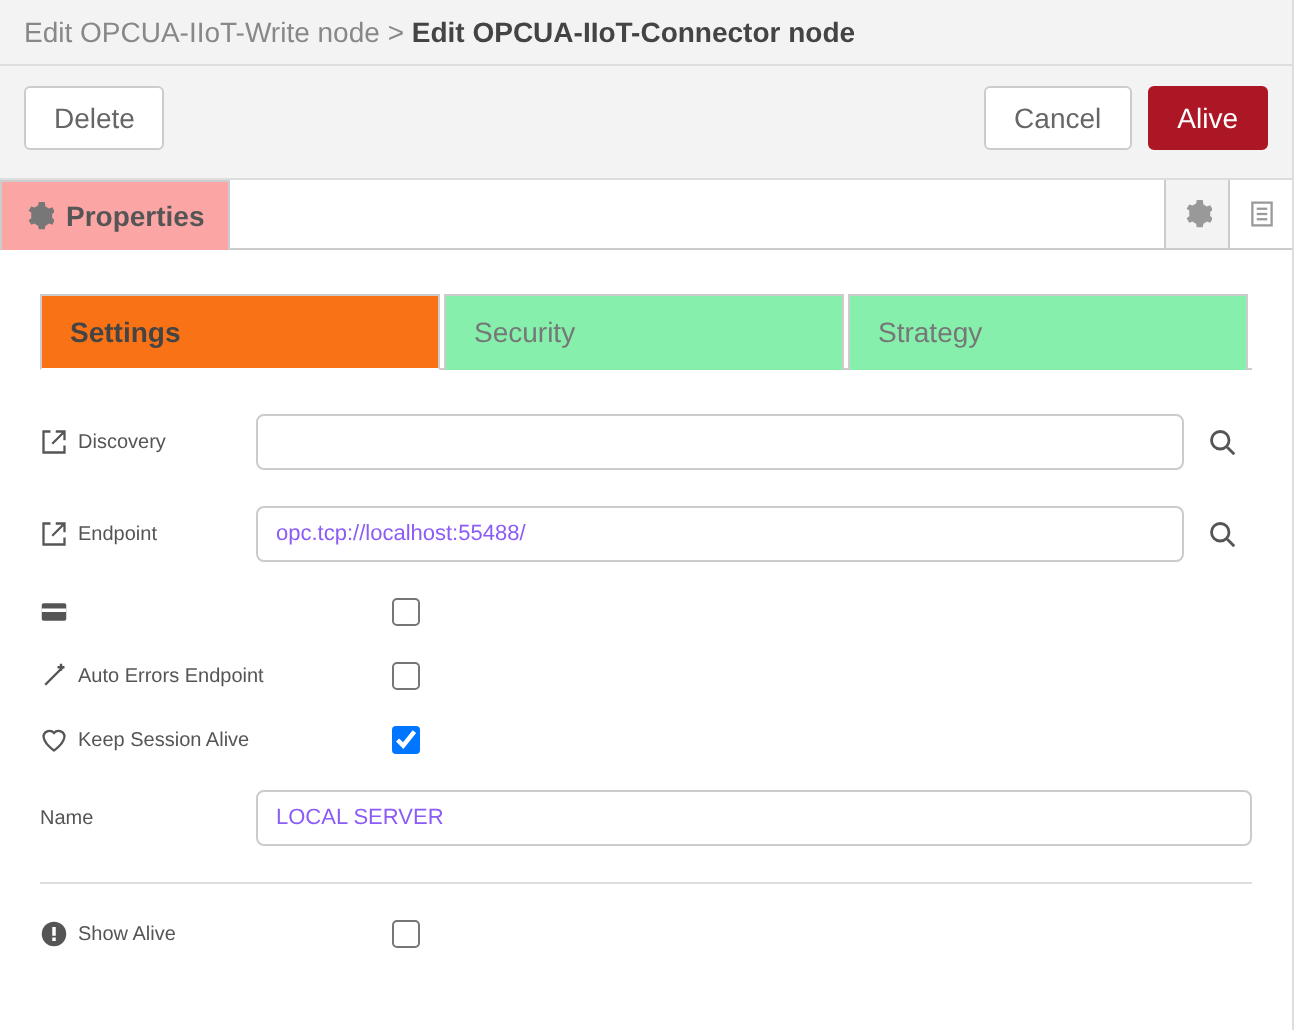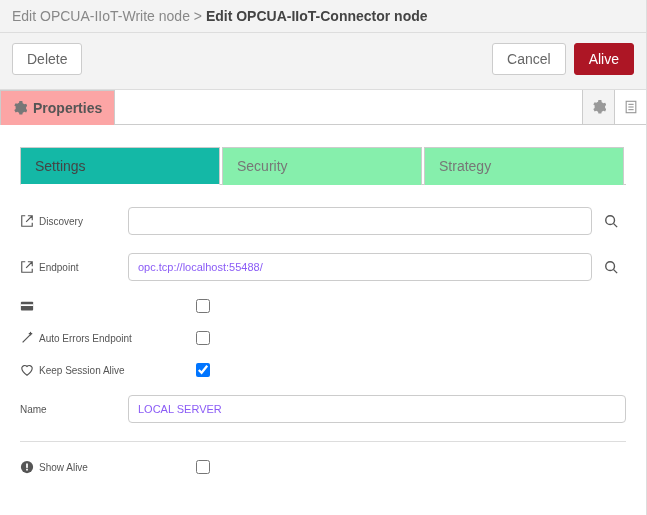--- a/index.html
+++ b/index.html
@@ -90,23 +90,23 @@
   padding: 10px 14px;
   background: #86efac;
   border: 1px solid #ccc;
   border-bottom: none;
   margin-bottom: -1px;
   margin-right: 2px;
   cursor: pointer;
   color: #777;
 }
 .inner-tab.active {
-  background: #14b8a6;
+  background: #f97316;
   border-bottom: 1px solid #fff;
-  font-weight: normal;
+  font-weight: bold;
   color: #444;
 }
 .form-row {
   display: flex;
   align-items: center;
   margin-bottom: 18px;
 }
 .form-label {
   width: 108px;
   display: flex;

